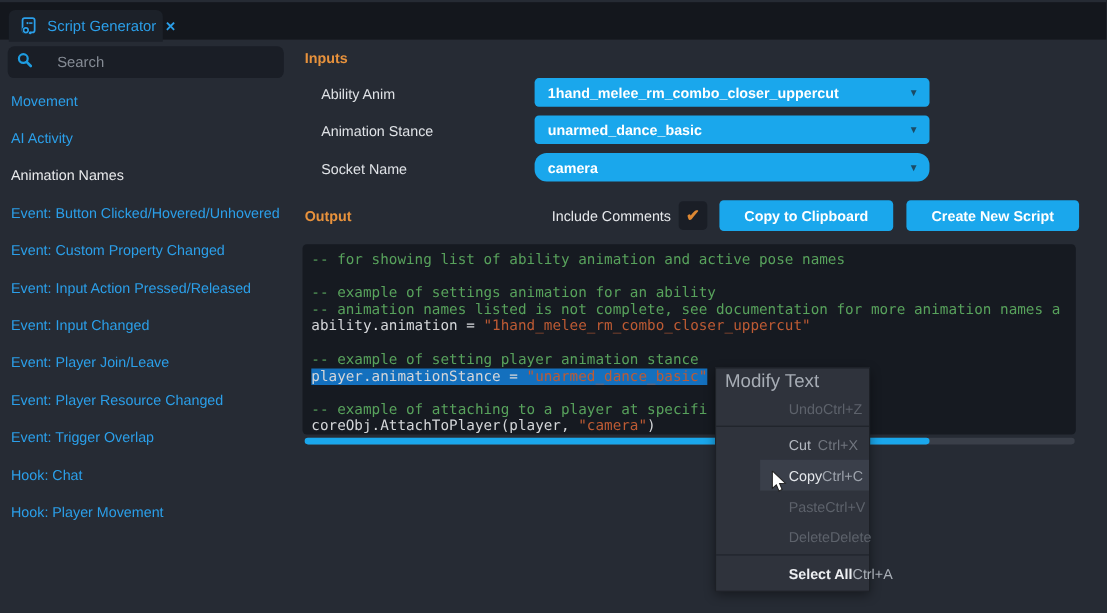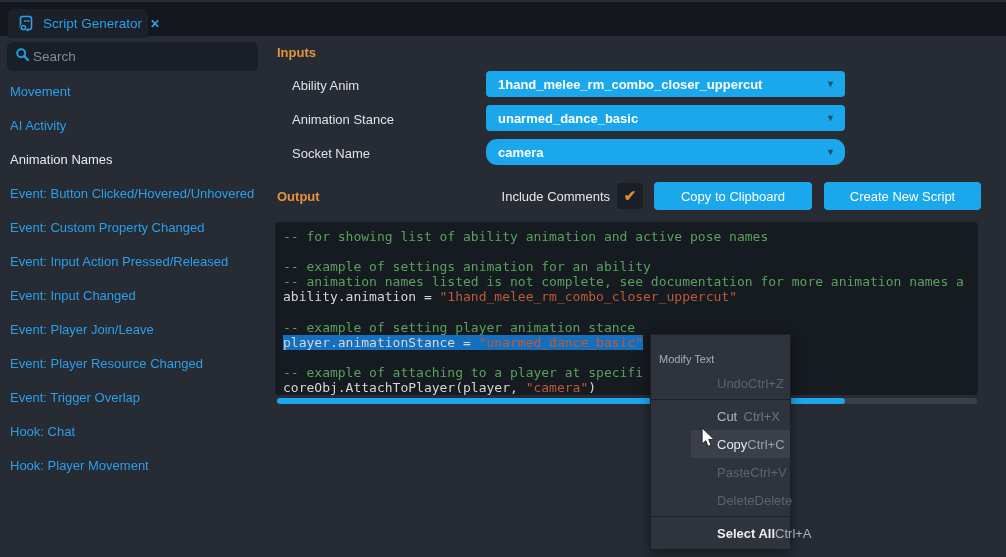--- a/index.html
+++ b/index.html
@@ -16,21 +16,21 @@
     background:#14171D; border-top:2px solid #262B34; }
   .tab { position:absolute; left:8px; top:7px; height:29px; width:140px;
     background:#1C2129; border-radius:6px 6px 0 0;
     display:flex; align-items:center; padding:0 10px; gap:8px; cursor:default; }
   .tab-title { color:#2B9FE9; font-size:13.5px; flex:1; white-space:nowrap; }
   .tab-close { color:#2B9FE9; font-size:12px; font-weight:bold; cursor:pointer; }
   .tab-icon svg { display:block; }
 
   
   .search-box { position:absolute; left:7px; top:42px; width:251px; height:29px;
-    background:#1A1E26; border-radius:6px; display:flex; align-items:center; padding:0 8px; gap:3px; }
+    background:#1A1E26; border-radius:6px; display:flex; align-items:center; padding:0 8px; gap:22px; }
   .search-box input { background:transparent; border:none; outline:none; color:#C9CDD3;
     font-family:"Liberation Sans", sans-serif; font-size:13.5px; width:100%; }
   .search-box input::placeholder { color:#858B94; }
 
   .side-list { position:absolute; left:0; top:75px; width:265px; }
   .side-item { height:34px; line-height:34px; padding-left:10px; font-size:13px;
     color:#2B9FE9; cursor:pointer; white-space:nowrap; overflow:hidden; }
   .side-item.selected { color:#E9EAEC; }
 
   
@@ -46,21 +46,21 @@
 
   .inc-label { position:absolute; left:474px; top:189px; width:136px; text-align:right;
     color:#E6E8EB; font-size:13px; }
   .checkbox { position:absolute; left:617px; top:183px; width:26px; height:26px;
     background:#1A1E26; border-radius:4px; display:flex; align-items:center;
     justify-content:center; cursor:pointer; }
   .checkbox .mark { color:#DD8833; font-size:15px; font-weight:bold; }
 
   .btn { position:absolute; top:182px; height:28px; background:#1AA7EC; border:none;
     border-radius:4px; color:#fff; font-family:"Liberation Sans", sans-serif;
-    font-size:13px; font-weight:normal; cursor:pointer; }
+    font-size:13px; font-weight:bold; cursor:pointer; }
   .btn-copy { left:654px; width:158px; }
   .btn-create { left:824px; width:157px; }
 
   
   .code-box { position:absolute; left:275px; top:222px; width:703px; height:173px;
     background:#161A21; border-radius:4px; padding:7px 0 0 8px; overflow:hidden;
     font-family:"DejaVu Sans Mono", monospace; font-size:13px; cursor:text; }
   .code-line { height:15.1px; line-height:15.1px; white-space:pre; }
   .cm { color:#58A25C; }
   .pl { color:#D4D6D9; }
@@ -69,21 +69,21 @@
 
   .hscroll { position:absolute; left:277px; top:398px; width:700px; height:6px;
     background:#3A3F49; border-radius:3px; }
   .hscroll-thumb { position:absolute; left:0; top:0; width:568px; height:6px;
     background:#1AA7EC; border-radius:3px; cursor:grab; }
 
   
   .ctx-menu { position:absolute; left:650px; top:334px; width:141px;
     background:#2F333C; border:1px solid #1D2026; z-index:10;
     box-shadow:0 3px 10px rgba(0,0,0,.45); padding-bottom:2px; }
-  .ctx-header { height:22px; line-height:24px; padding-left:8px; color:#A7ADB5; font-size:11px;margin-top:12px; }
+  .ctx-header { height:22px; line-height:24px; padding-left:8px; color:#A7ADB5; font-size:17px; }
   .menu-row { height:28px; display:flex; align-items:center; justify-content:space-between;
     padding:0 10px 0 26px; font-size:13px; cursor:default;margin-left:40px; }
   .menu-row .ml { white-space:nowrap; }
   .menu-row .ms { white-space:nowrap; }
   .menu-row.disabled .ml, .menu-row.disabled .ms { color:#5D626B; }
   .menu-row.enabled .ml { color:#B4B9C1; }
   .menu-row.enabled .ms { color:#70757E; }
   .menu-row.hover { background:#3A3F4A; }
   .menu-row.hover .ml { color:#E4E7EB; }
   .menu-row.hover .ms { color:#9CA2AB; }

